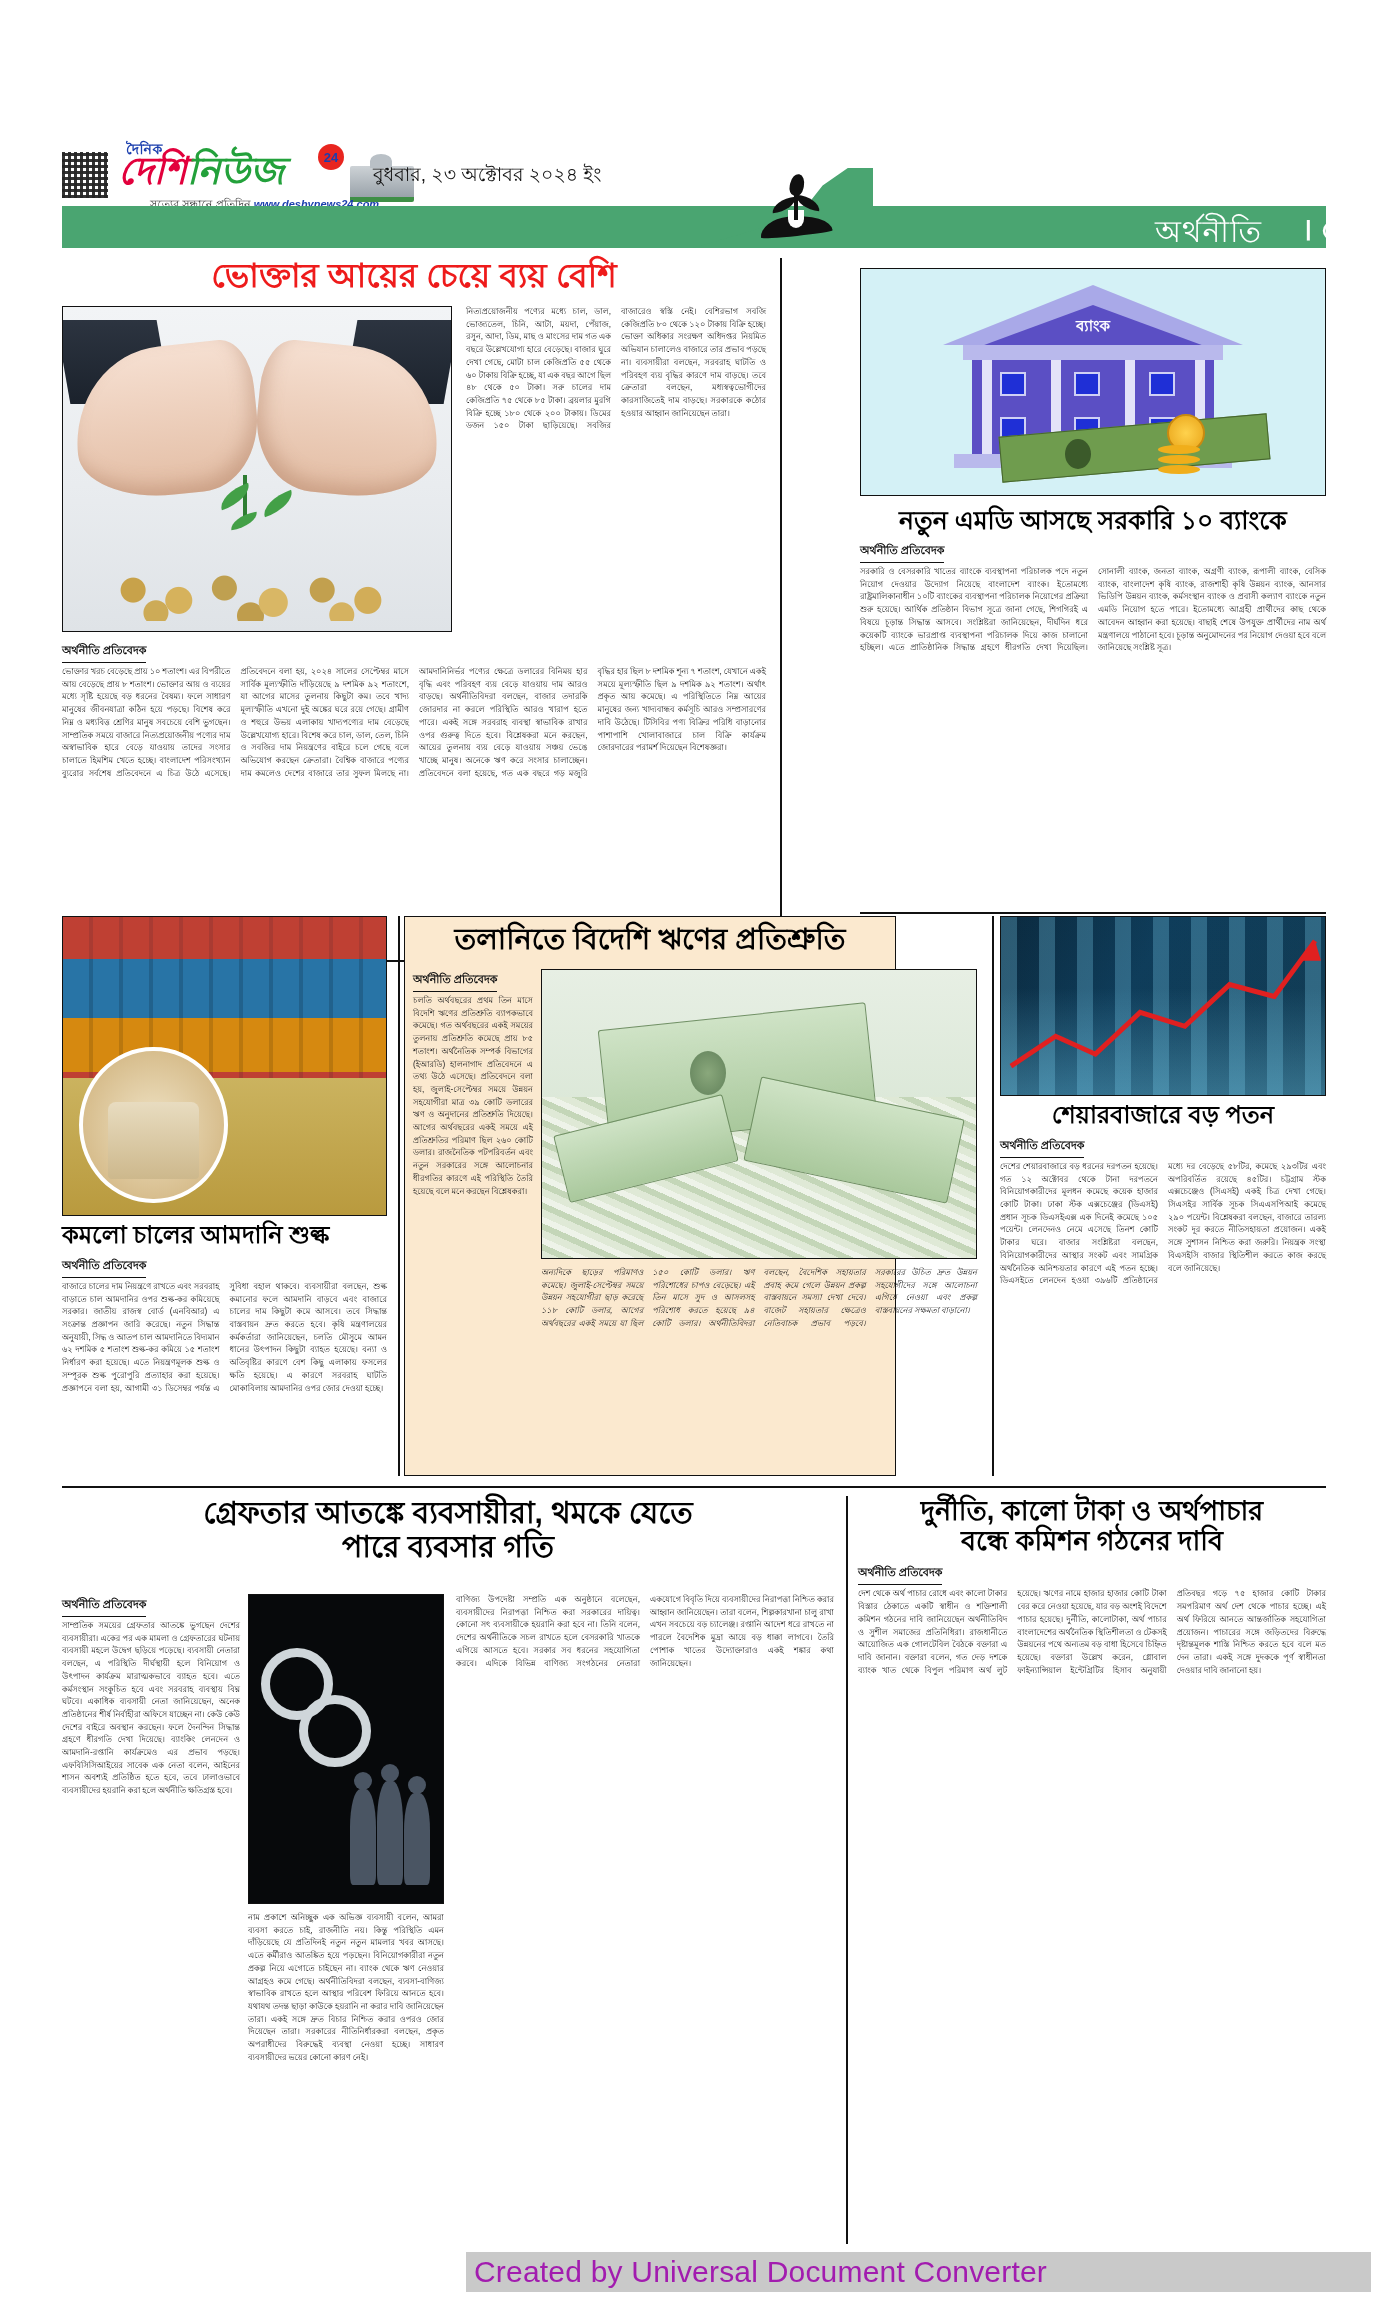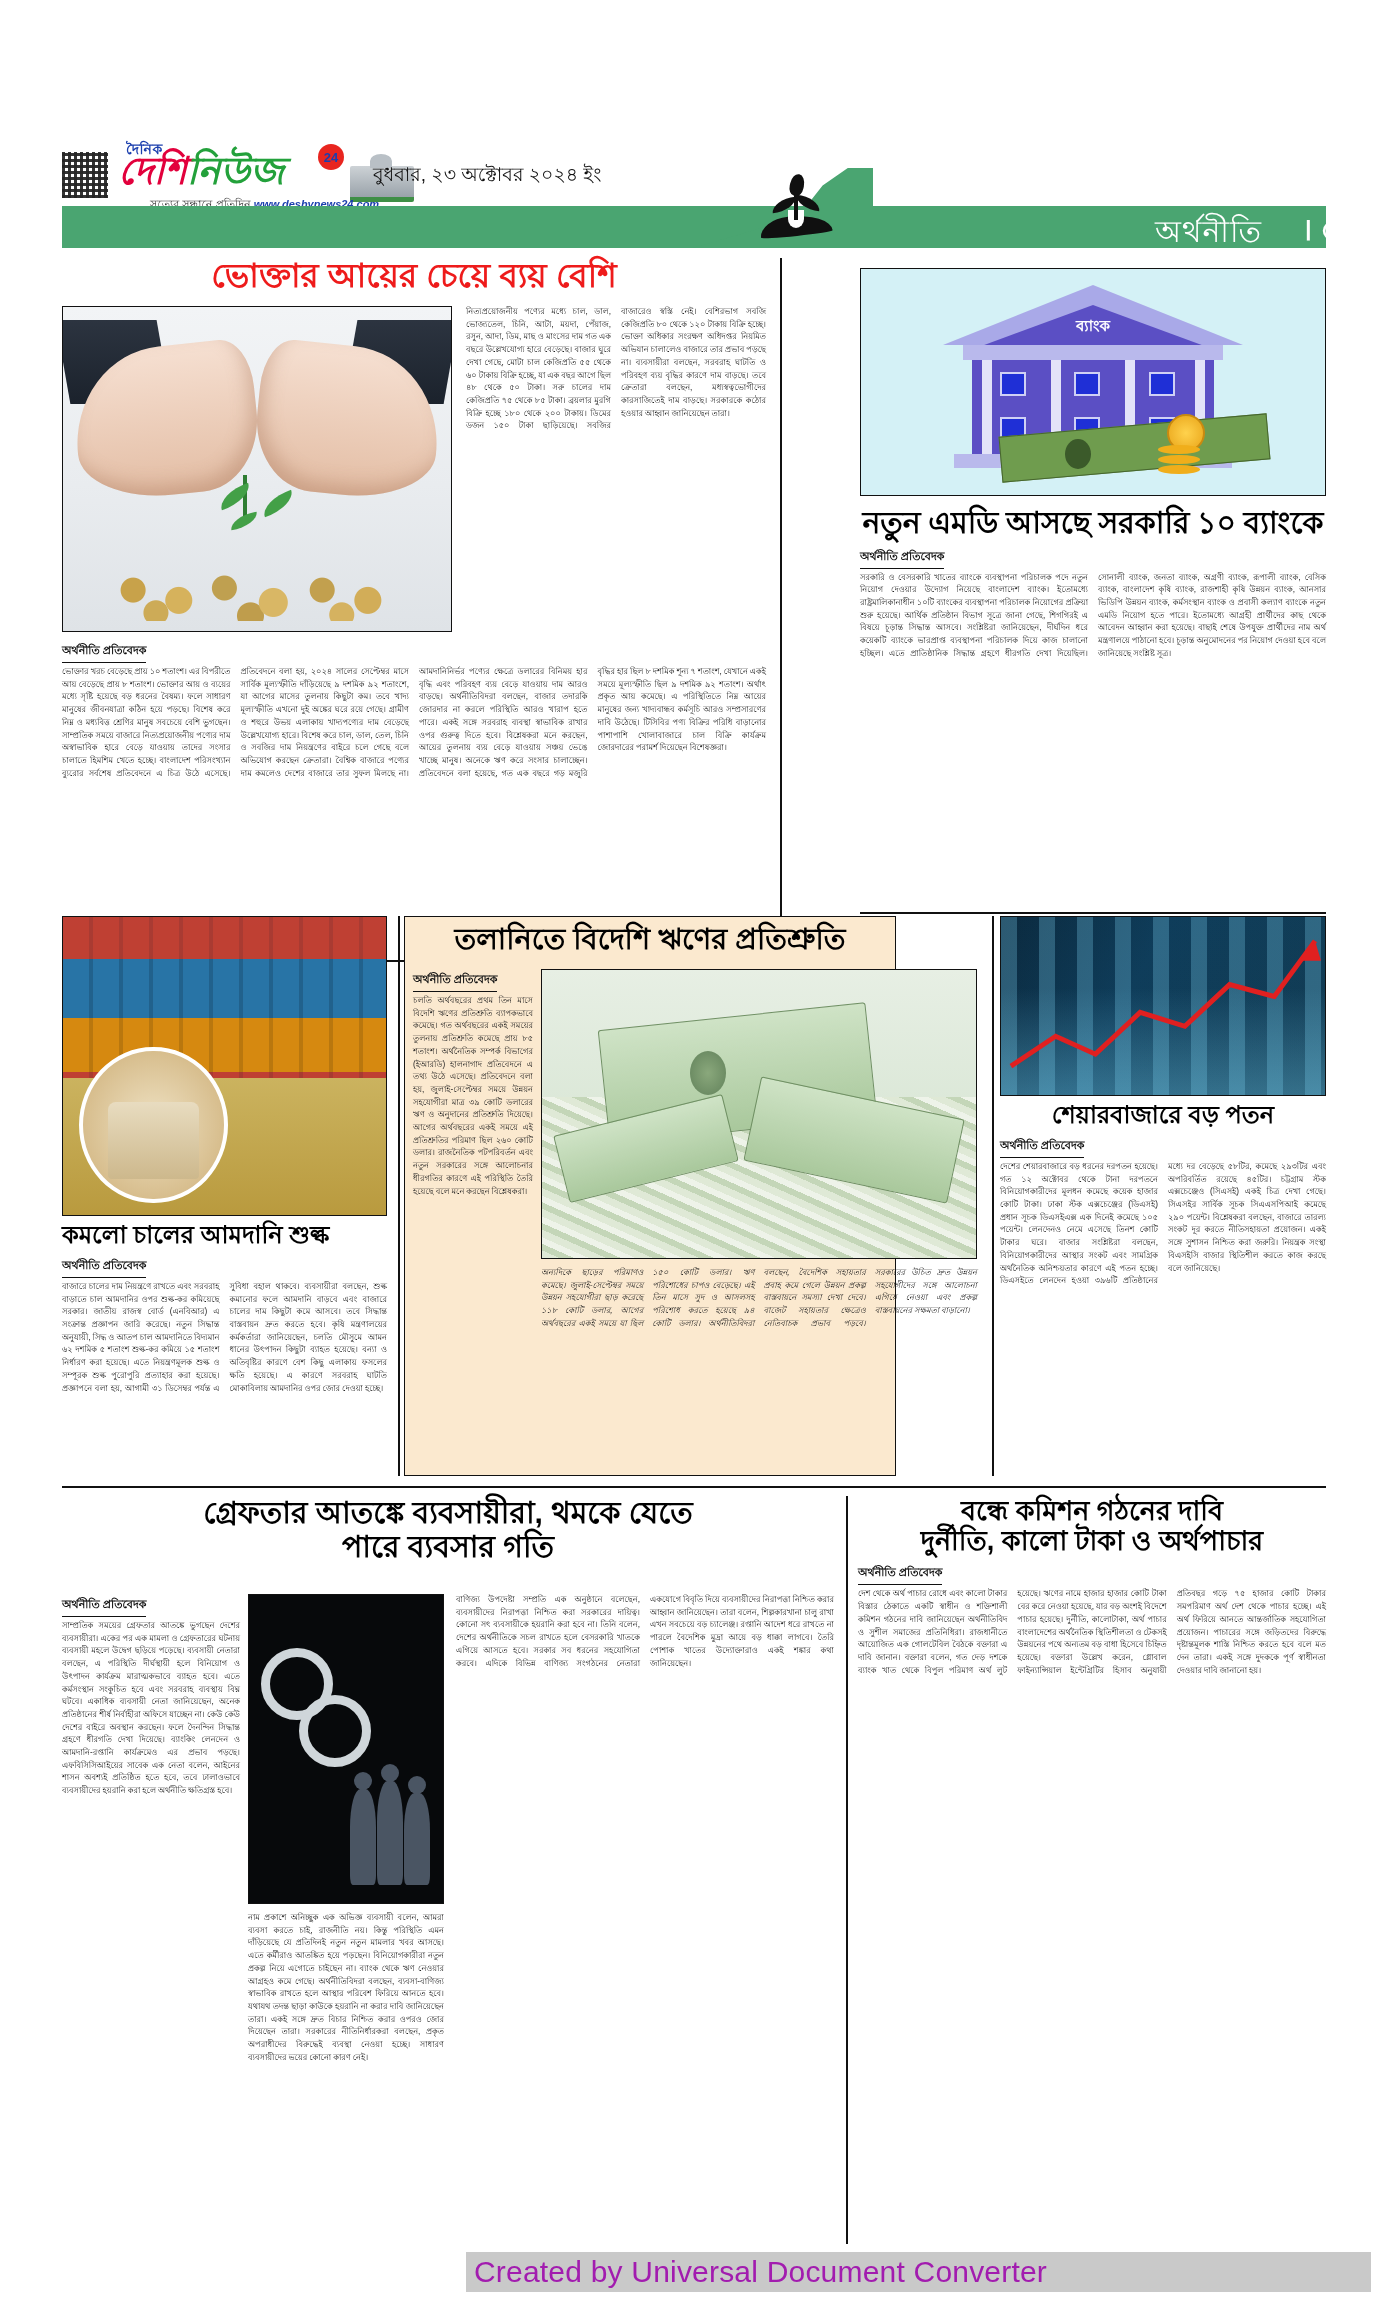--- a/index.html
+++ b/index.html
@@ -247,21 +247,21 @@
     <div style="position:absolute;left:30%;top:156px;width:58%;height:46px;background:#6f9c4e;border:1px solid #47662f;transform:rotate(-5deg);"></div>
     <div style="position:absolute;left:44%;top:170px;width:26px;height:30px;border-radius:50%;background:#3b5a2a;"></div>
     <div style="position:absolute;left:66%;top:145px;width:38px;height:38px;border-radius:50%;background:radial-gradient(#ffd24d,#e8a317);border:2px solid #c98a10;"></div>
     <div style="position:absolute;left:64%;top:176px;width:42px;height:9px;border-radius:50%;background:#f0ae1b;"></div>
     <div style="position:absolute;left:64%;top:186px;width:42px;height:9px;border-radius:50%;background:#f0ae1b;"></div>
     <div style="position:absolute;left:64%;top:196px;width:42px;height:9px;border-radius:50%;background:#f0ae1b;"></div>
     <div style="position:absolute;left:50%;top:45px;transform:translateX(-50%);color:#fff;font-size:15px;font-weight:bold;">ব্যাংক</div>
   </div>
 
   <div style="position:absolute;left:860px;top:506px;width:466px;">
-    <div class="hl" style="font-size:30px;font-family:Liberation Serif, serif;">নতুন এমডি আসছে সরকারি ১০ ব্যাংকে</div>
+    <div class="hl" style="font-size:25px;">নতুন এমডি আসছে সরকারি ১০ ব্যাংকে</div>
     <div style="margin-top:6px;">
       <div class="byline">অর্থনীতি প্রতিবেদক</div>
       <div class="body-col" style="column-count:2;column-gap:10px;height:380px;">
         <span>সরকারি ও বেসরকারি খাতের ব্যাংকে ব্যবস্থাপনা পরিচালক পদে নতুন নিয়োগ দেওয়ার উদ্যোগ নিয়েছে বাংলাদেশ ব্যাংক। ইতোমধ্যে রাষ্ট্রমালিকানাধীন ১০টি ব্যাংকের ব্যবস্থাপনা পরিচালক নিয়োগের প্রক্রিয়া শুরু হয়েছে। আর্থিক প্রতিষ্ঠান বিভাগ সূত্রে জানা গেছে, শিগগিরই এ বিষয়ে চূড়ান্ত সিদ্ধান্ত আসবে। সংশ্লিষ্টরা জানিয়েছেন, দীর্ঘদিন ধরে কয়েকটি ব্যাংকে ভারপ্রাপ্ত ব্যবস্থাপনা পরিচালক দিয়ে কাজ চালানো হচ্ছিল। এতে প্রাতিষ্ঠানিক সিদ্ধান্ত গ্রহণে ধীরগতি দেখা দিয়েছিল।</span>
         <span>সোনালী ব্যাংক, জনতা ব্যাংক, অগ্রণী ব্যাংক, রূপালী ব্যাংক, বেসিক ব্যাংক, বাংলাদেশ কৃষি ব্যাংক, রাজশাহী কৃষি উন্নয়ন ব্যাংক, আনসার ভিডিপি উন্নয়ন ব্যাংক, কর্মসংস্থান ব্যাংক ও প্রবাসী কল্যাণ ব্যাংকে নতুন এমডি নিয়োগ হতে পারে। ইতোমধ্যে আগ্রহী প্রার্থীদের কাছ থেকে আবেদন আহ্বান করা হয়েছে। বাছাই শেষে উপযুক্ত প্রার্থীদের নাম অর্থ মন্ত্রণালয়ে পাঠানো হবে। চূড়ান্ত অনুমোদনের পর নিয়োগ দেওয়া হবে বলে জানিয়েছে সংশ্লিষ্ট সূত্র।</span>
       </div>
     </div>
   </div>
 
   <div class="rule-h" style="position:absolute;left:62px;top:960px;width:704px;"></div>
@@ -355,22 +355,22 @@
   </div>
 
   <div style="position:absolute;left:456px;top:1594px;width:378px;">
     <div class="body-col" style="column-count:2;column-gap:10px;height:650px;">বাণিজ্য উপদেষ্টা সম্প্রতি এক অনুষ্ঠানে বলেছেন, ব্যবসায়ীদের নিরাপত্তা নিশ্চিত করা সরকারের দায়িত্ব। কোনো সৎ ব্যবসায়ীকে হয়রানি করা হবে না। তিনি বলেন, দেশের অর্থনীতিকে সচল রাখতে হলে বেসরকারি খাতকে এগিয়ে আসতে হবে। সরকার সব ধরনের সহযোগিতা করবে। এদিকে বিভিন্ন বাণিজ্য সংগঠনের নেতারা একযোগে বিবৃতি দিয়ে ব্যবসায়ীদের নিরাপত্তা নিশ্চিত করার আহ্বান জানিয়েছেন। তারা বলেন, শিল্পকারখানা চালু রাখা এখন সবচেয়ে বড় চ্যালেঞ্জ। রপ্তানি আদেশ ধরে রাখতে না পারলে বৈদেশিক মুদ্রা আয়ে বড় ধাক্কা লাগবে। তৈরি পোশাক খাতের উদ্যোক্তারাও একই শঙ্কার কথা জানিয়েছেন।</div>
   </div>
 
   <div class="rule-v" style="position:absolute;left:846px;top:1496px;height:748px;"></div>
 
   <div style="position:absolute;left:858px;top:1496px;width:468px;">
     <div class="hl" style="font-size:27px;">
+      <div>দুর্নীতি, কালো টাকা ও অর্থপাচার</div>
       <div>বন্ধে কমিশন গঠনের দাবি</div>
-      <div>দুর্নীতি, কালো টাকা ও অর্থপাচার</div>
     </div>
     <div style="margin-top:6px;">
       <div class="byline">অর্থনীতি প্রতিবেদক</div>
       <div class="body-col" style="column-count:3;column-gap:10px;height:640px;">
         <span>দেশ থেকে অর্থ পাচার রোধে এবং কালো টাকার বিস্তার ঠেকাতে একটি স্বাধীন ও শক্তিশালী কমিশন গঠনের দাবি জানিয়েছেন অর্থনীতিবিদ ও সুশীল সমাজের প্রতিনিধিরা। রাজধানীতে আয়োজিত এক গোলটেবিল বৈঠকে বক্তারা এ দাবি জানান। বক্তারা বলেন, গত দেড় দশকে ব্যাংক খাত থেকে বিপুল পরিমাণ অর্থ লুট হয়েছে। ঋণের নামে হাজার হাজার কোটি টাকা বের করে নেওয়া হয়েছে, যার বড় অংশই বিদেশে পাচার হয়েছে।</span>
         <span>দুর্নীতি, কালোটাকা, অর্থ পাচার বাংলাদেশের অর্থনৈতিক স্থিতিশীলতা ও টেকসই উন্নয়নের পথে অন্যতম বড় বাধা হিসেবে চিহ্নিত হয়েছে। বক্তারা উল্লেখ করেন, গ্লোবাল ফাইন্যান্সিয়াল ইন্টেগ্রিটির হিসাব অনুযায়ী প্রতিবছর গড়ে ৭৫ হাজার কোটি টাকার সমপরিমাণ অর্থ দেশ থেকে পাচার হচ্ছে। এই অর্থ ফিরিয়ে আনতে আন্তর্জাতিক সহযোগিতা প্রয়োজন। পাচারের সঙ্গে জড়িতদের বিরুদ্ধে দৃষ্টান্তমূলক শাস্তি নিশ্চিত করতে হবে বলে মত দেন তারা। একই সঙ্গে দুদককে পূর্ণ স্বাধীনতা দেওয়ার দাবি জানানো হয়।</span>
       </div>
     </div>
   </div>
 

